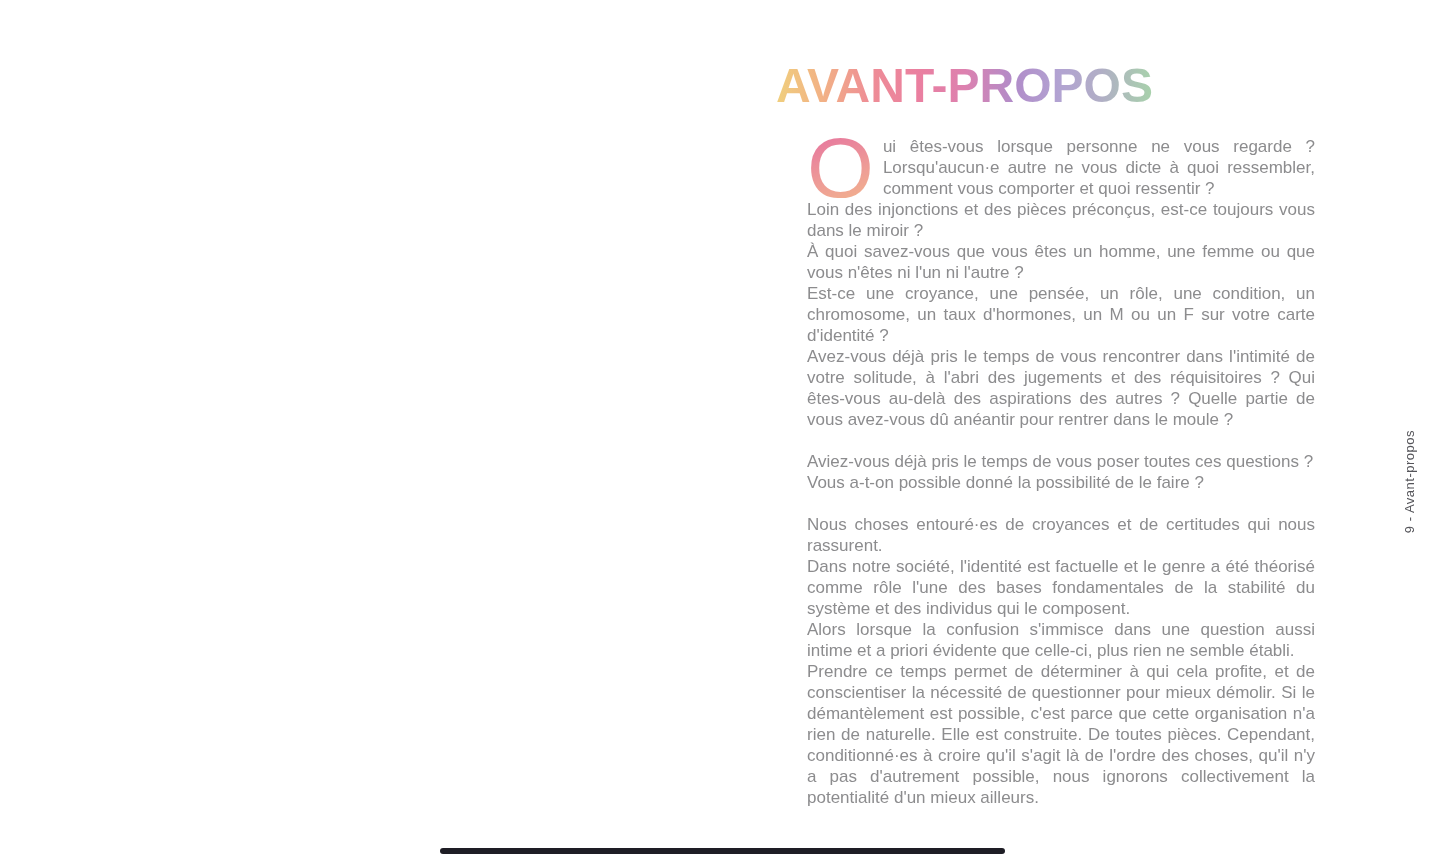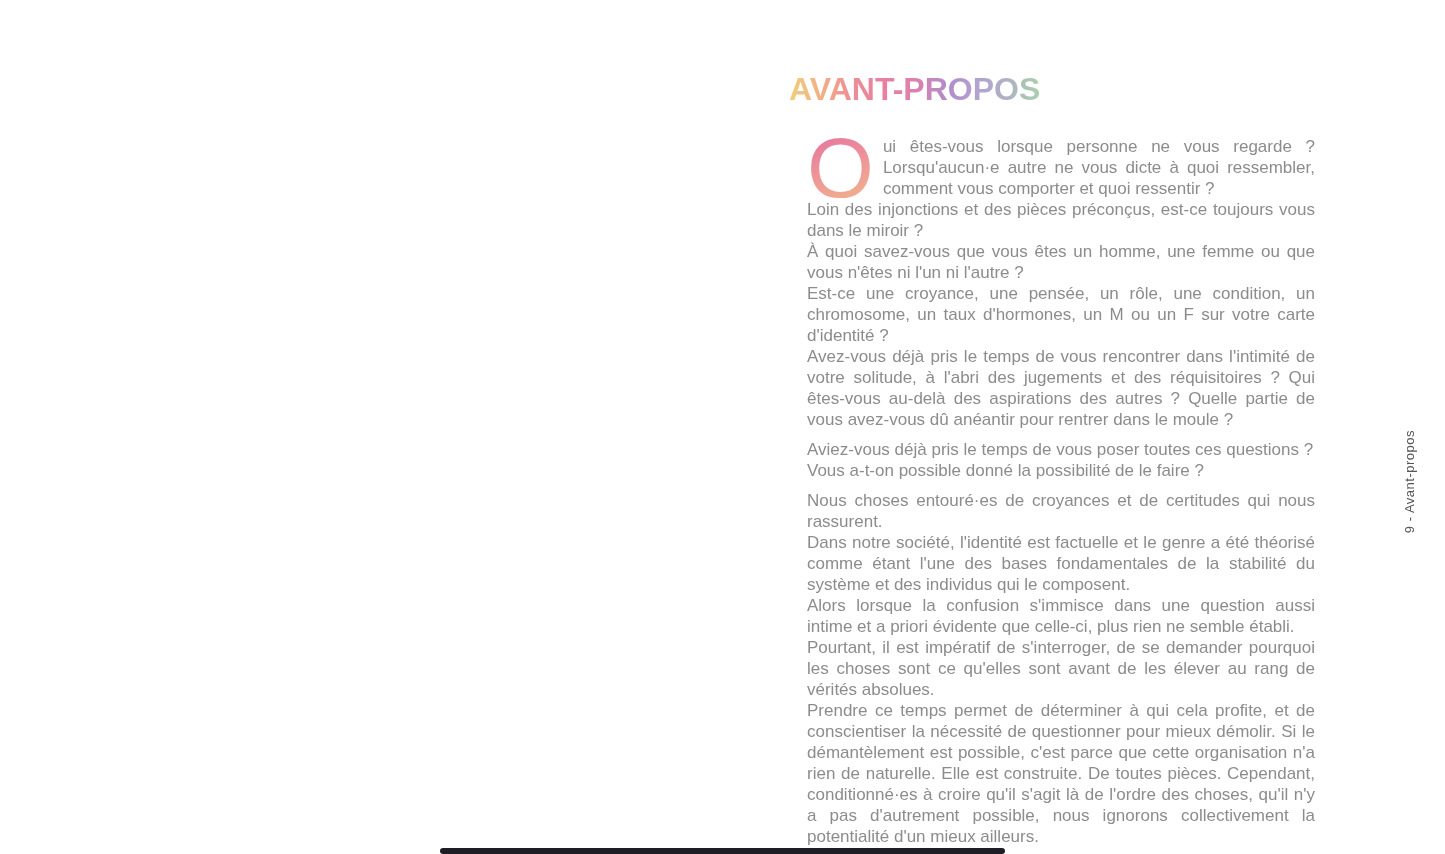--- a/index.html
+++ b/index.html
@@ -14,22 +14,22 @@
     height: 854px;
     background: #ffffff;
     overflow: hidden;
   }
 
   
   .title {
     position: absolute;
     left: 776px;
     top: 58px;
-    margin: 13px;
-    font-size: 32px;
+    margin: 0;
+    font-size: 48px;
     font-weight: 800;
     letter-spacing: 0px;
     white-space: nowrap;
     background: linear-gradient(90deg,
       #f0cf7d 0%, #f2b285 12%, #ee8d96 25%, #ea7fa0 38%,
       #dd81af 50%, #b18cc9 63%, #b2a3d2 75%, #b1aec6 86%, #a8d2ab 100%);
     -webkit-background-clip: text;
     background-clip: text;
     color: transparent;
     -webkit-text-fill-color: transparent;
@@ -46,21 +46,21 @@
     line-height: 21px;
     text-align: justify;
     hyphens: auto;
     -webkit-hyphens: auto;
   }
   .tblock {
     margin: 0;
     padding: 0;
   }
   .tblock.gap {
-    margin-top: 9px;
+    margin-top: 21px;
   }
 
   
   .dropcap {
     float: left;
     font-size: 86px;
     line-height: 64px;
     height: 62px;
     padding-right: 9px;
     font-weight: 400;
@@ -102,20 +102,19 @@
   <h1 class="title">AVANT-PROPOS</h1>
   <div class="body-text" id="blocks">
       <p class="tblock"><span class="dropcap">Q</span>ui êtes-vous lorsque personne ne vous regarde ? Lorsqu'aucun·e autre ne vous dicte à quoi ressembler, comment vous comporter et quoi ressentir ?</p>
       <p class="tblock">Loin des injonctions et des pièces préconçus, est-ce toujours vous dans le miroir ?</p>
       <p class="tblock">À quoi savez-vous que vous êtes un homme, une femme ou que vous n'êtes ni l'un ni l'autre ?</p>
       <p class="tblock">Est-ce une croyance, une pensée, un rôle, une condition, un chromosome, un taux d'hormones, un M ou un F sur votre carte d'identité ?</p>
       <p class="tblock">Avez-vous déjà pris le temps de vous rencontrer dans l'intimité de votre solitude, à l'abri des jugements et des réquisitoires ? Qui êtes-vous au-delà des aspirations des autres ? Quelle partie de vous avez-vous dû anéantir pour rentrer dans le moule ?</p>
       <p class="tblock gap">Aviez-vous déjà pris le temps de vous poser toutes ces questions ?</p>
       <p class="tblock">Vous a-t-on possible donné la possibilité de le faire ?</p>
       <p class="tblock gap">Nous choses entouré·es de croyances et de certitudes qui nous rassurent.</p>
-      <p class="tblock">Dans notre société, l'identité est factuelle et le genre a été théorisé comme étant l'une des bases fondamentales de la stabilité du système et des individus qui le composent.</p>
+      <p class="tblock">Dans notre société, l'identité est factuelle et le genre a été théorisé comme rôle l'une des bases fondamentales de la stabilité du système et des individus qui le composent.</p>
       <p class="tblock">Alors lorsque la confusion s'immisce dans une question aussi intime et a priori évidente que celle-ci, plus rien ne semble établi.</p>
-      <p class="tblock">Pourtant, il est impératif de s'interroger, de se demander pourquoi les choses sont ce qu'elles sont avant de les élever au rang de vérités absolues.</p>
       <p class="tblock">Prendre ce temps permet de déterminer à qui cela profite, et de conscientiser la nécessité de questionner pour mieux démolir. Si le démantèlement est possible, c'est parce que cette organisation n'a rien de naturelle. Elle est construite. De toutes pièces. Cependant, conditionné·es à croire qu'il s'agit là de l'ordre des choses, qu'il n'y a pas d'autrement possible, nous ignorons collectivement la potentialité d'un mieux ailleurs.</p>
     </div>
   <div class="page-marker">9 - Avant-propos</div>
   <div class="bottom-bar"></div>
 </div>
 
 </body></html>

